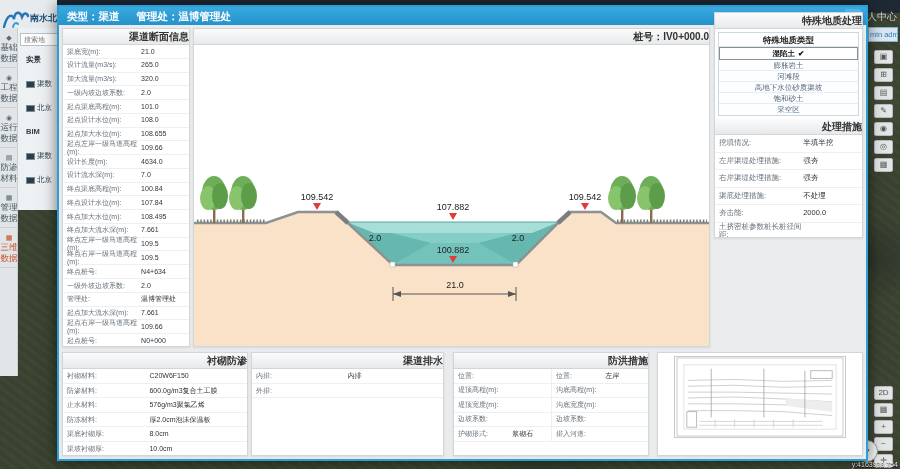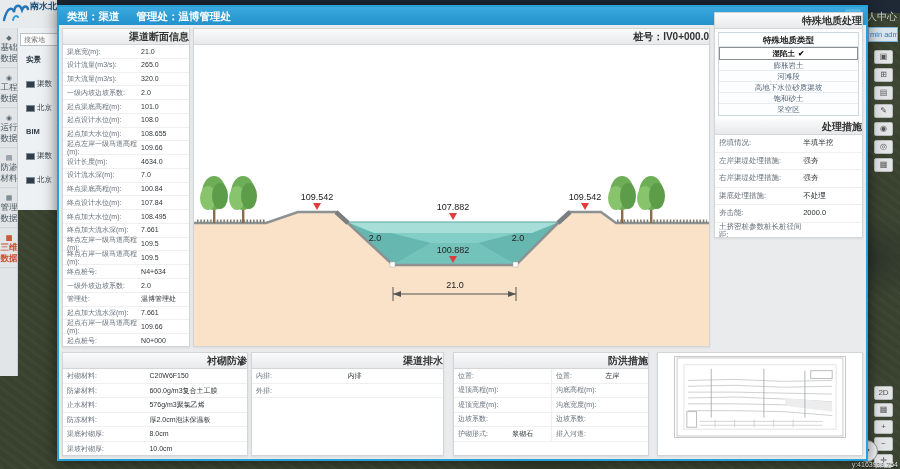--- a/index.html
+++ b/index.html
@@ -9,27 +9,27 @@
       radial-gradient(ellipse 140px 70px at 92% 22%, #46523a 0%, transparent 70%),
       radial-gradient(ellipse 100px 60px at 96% 55%, #2c352a 0%, transparent 70%),
       radial-gradient(ellipse 150px 90px at 90% 88%, #4a5340 0%, transparent 70%),
       radial-gradient(ellipse 120px 70px at 60% 101%, #313b2b 0%, transparent 70%),
       repeating-linear-gradient(37deg, rgba(255,255,255,.025) 0 3px, transparent 3px 8px);}
   
   .topbar{position:absolute;left:57px;top:0;width:843px;height:13px;background:#1f2935}
   .usercenter{position:absolute;right:3px;top:10px;font-size:10px;color:#cdd5db}
   .adminchip{position:absolute;left:868px;top:27px;width:30px;height:15px;background:#dbe6ee;border:1px solid #7fb3d8;overflow:hidden;font-size:7.5px;line-height:13px;color:#2f7fc1;white-space:nowrap;padding-left:1px}
   
-  .sideheader{position:absolute;left:0;top:0;width:57px;height:38px;background:#e8ebed;border-bottom:1px solid #cfd4d7;overflow:hidden;display:flex;align-items:flex-start}
+  .sideheader{position:absolute;left:0;top:0;width:57px;height:38px;background:#e8ebed;border-bottom:1px solid #cfd4d7;overflow:hidden;display:flex;align-items:center}
   .appname{font-size:9px;font-weight:bold;color:#1a4f7a;white-space:nowrap}
   .sidestrip{position:absolute;left:0;top:28px;width:18px;height:348px;background:#e2e5e7;border-right:1px solid #c9ced1}
   .vitem{width:18px;padding:5px 0 4px 0;border-bottom:1px solid #cdd2d5;text-align:center;cursor:pointer}
   .vitem .ic{display:block;font-size:7px;color:#5b6b77;line-height:9px}
   .vitem .tx{display:block;font-size:8.5px;line-height:10.5px;color:#46565f;word-break:break-all;width:18px}
-  .vitem.active .ic,.vitem.active .tx{color:#c7502d;font-weight:bold}
+  .vitem.active .ic,.vitem.active .tx{color:#c7502d;font-weight:normal}
   .layerpanel{position:absolute;left:18px;top:28px;width:39px;height:182px;background:#eef1f3;overflow:hidden}
   .searchbox{width:70px;height:13px;margin:2px;border:1px solid #b9c2c8;background:#fff;font-size:7px;color:#8a959c;padding-left:3px;font-family:"Liberation Sans",sans-serif}
   .lgroup{height:18px;line-height:18px;font-size:8px;font-weight:bold;color:#bd3b2b;white-space:nowrap;padding-left:3px}
   .litem{height:24px;font-size:7.5px;color:#33424e;white-space:nowrap;padding-left:8px;display:flex;align-items:center}
   .thumb{display:inline-block;width:9px;height:7px;background:#2e3d4a;border:1px solid #7e8a92;margin-right:2px;flex:none}
   
   .mapbtn{position:absolute;left:874px;width:19px;height:14px;background:#e3e5e6;border:1px solid #b9bcbe;border-radius:2px;font-size:8px;line-height:12px;text-align:center;color:#555;cursor:pointer}
   .locatebtn{position:absolute;left:856px;top:440px;width:22px;height:22px;border-radius:50%;background:#f2f3f4;border:1px solid #999;text-align:center;line-height:20px;font-size:9px;color:#333;cursor:pointer}
   .locatebtn span{display:inline-block;transform:rotate(-40deg)}
   .coords{position:absolute;right:2px;bottom:1px;font-size:7px;color:#ebebeb;text-shadow:0 1px 1px #000}

